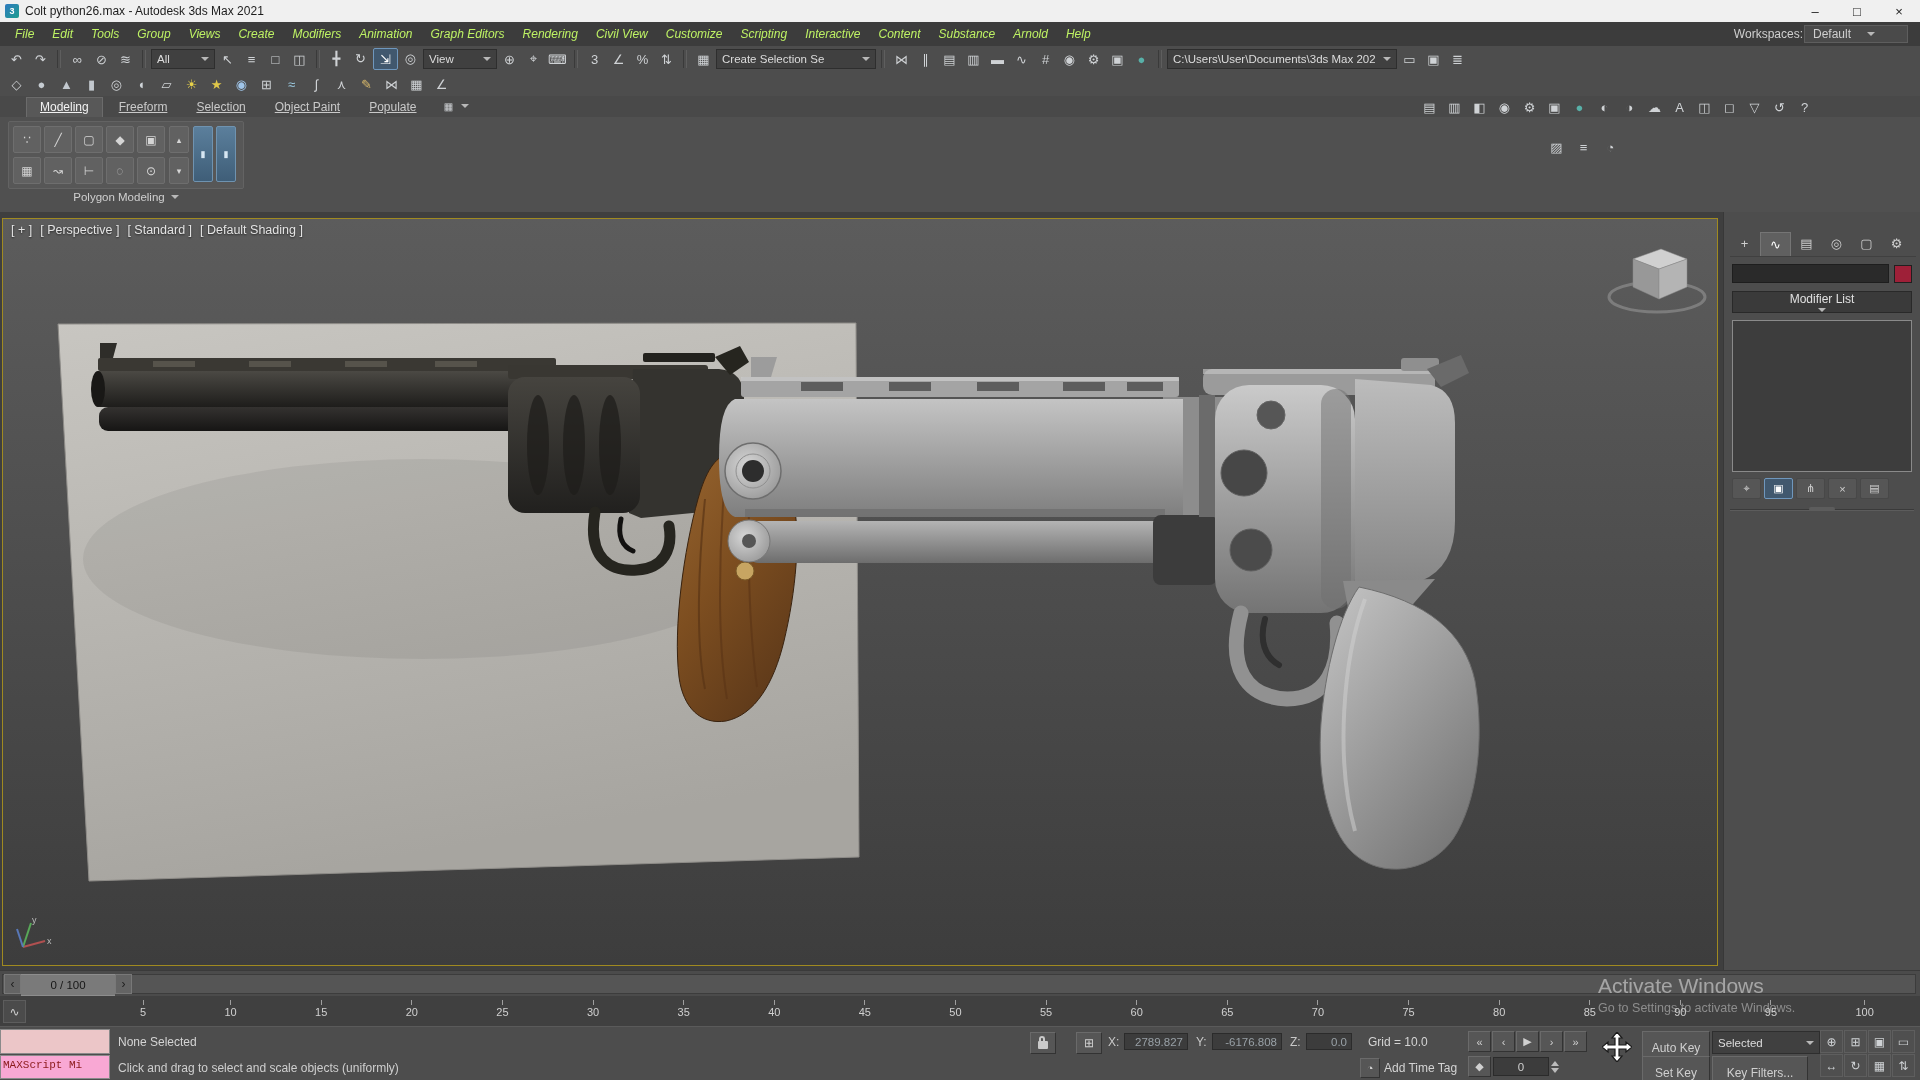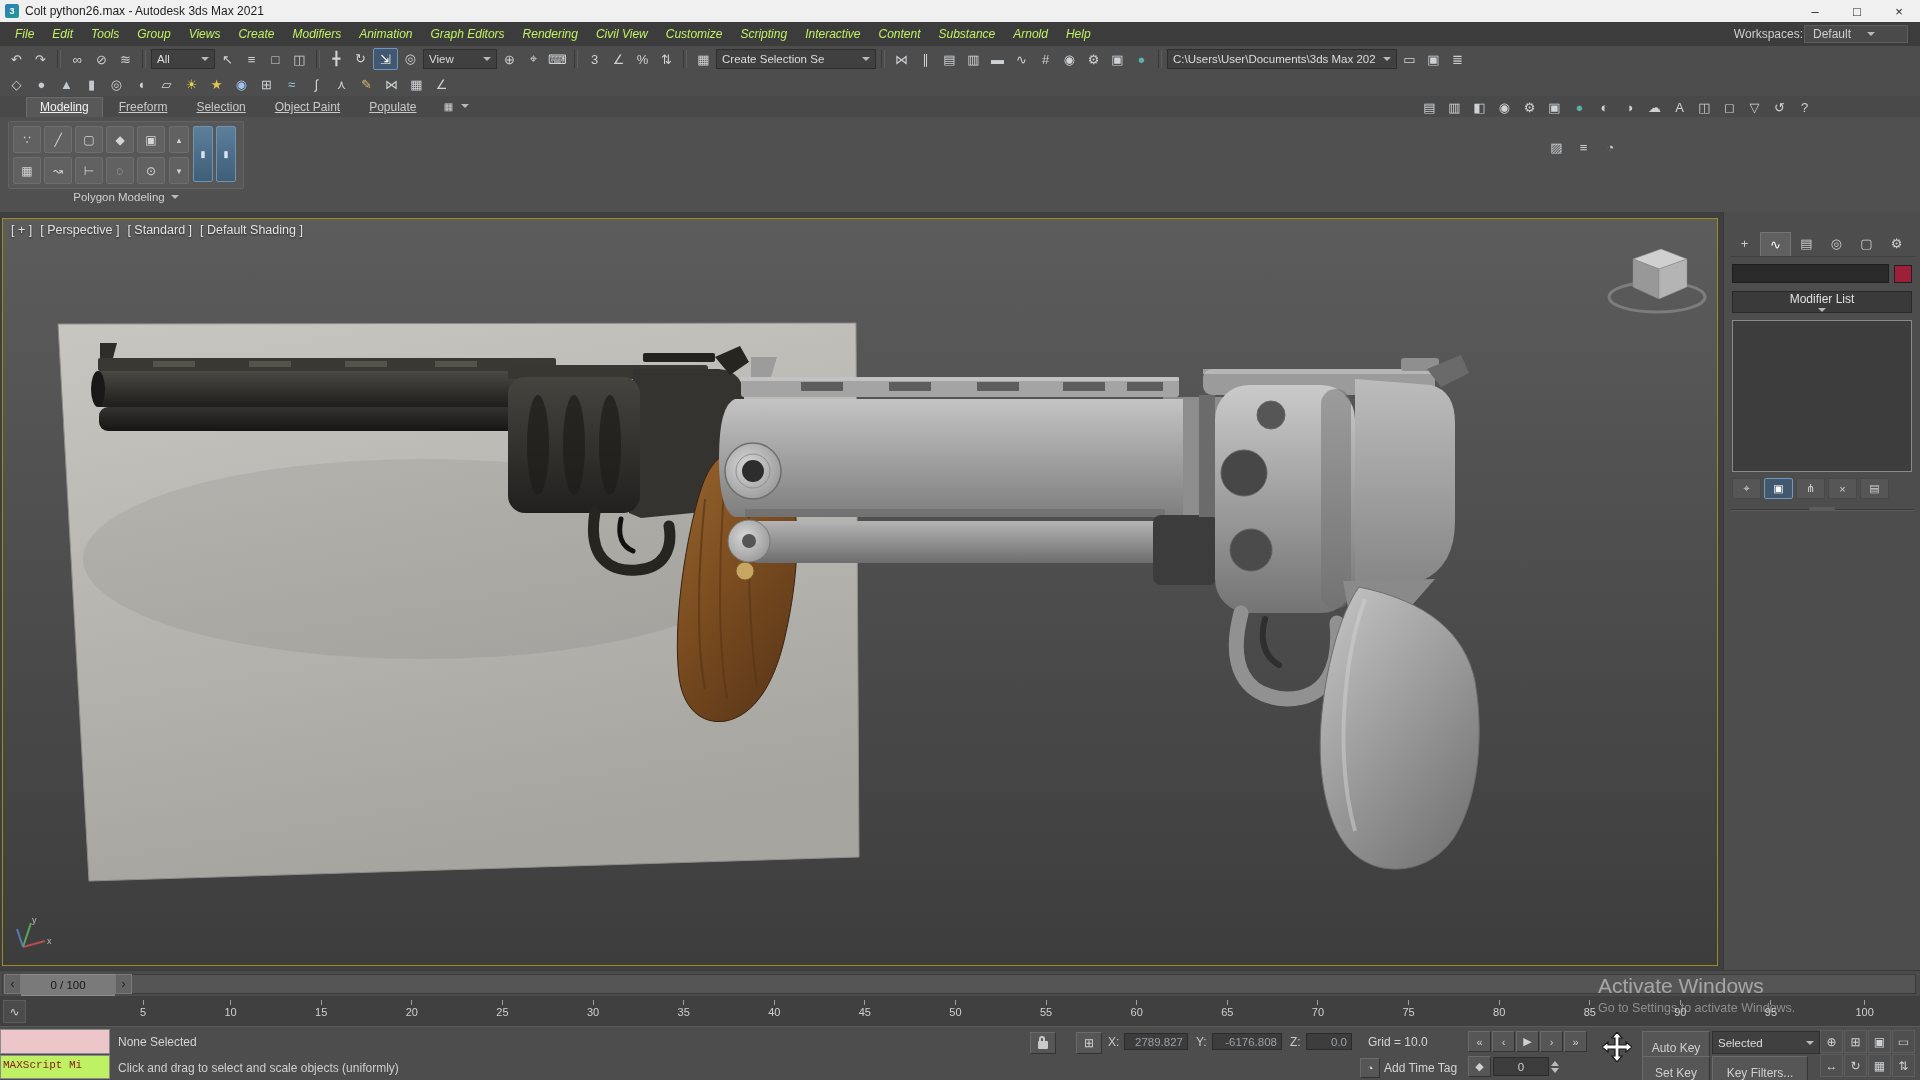--- a/index.html
+++ b/index.html
@@ -92,21 +92,21 @@
   .tb-curve-btn{position:absolute;left:3px;top:4px;width:21px;height:21px;background:#4b4b4b;border:1px solid #5d5d5d;
                 display:flex;align-items:center;justify-content:center;color:#cfcfcf;font-size:12px;}
   .ticks{position:absolute;left:140px;right:46px;top:4px;height:22px;display:flex;justify-content:space-between;}
   .tick{display:flex;flex-direction:column;align-items:center;gap:1px;}
   .tick i{width:1px;height:5px;background:#9f9f9f;}
   .tick span{font-size:11px;color:#d0d0d0;}
 
   
   .statusbar{position:absolute;top:1026px;left:0;right:0;height:54px;background:#4d4d4d;border-top:1px solid #5a5a5a;}
   .mxs-pink{position:absolute;left:0;top:2px;width:110px;height:25px;background:#ecc6c8;border:1px solid #8a8a8a;box-sizing:border-box;}
-  .mxs-white{position:absolute;left:0;top:28px;width:110px;height:24px;background:#bef264;border:1px solid #8a8a8a;box-sizing:border-box;
+  .mxs-white{position:absolute;left:0;top:28px;width:110px;height:24px;background:#f9a8d4;border:1px solid #8a8a8a;box-sizing:border-box;
              font-family:"Liberation Mono",monospace;font-size:11px;color:#8b1a1a;padding:3px 2px;overflow:hidden;white-space:nowrap;}
   .st-abs{position:absolute;}
   .st-text{font-size:12px;color:#d4d4d4;}
   .st-btn{background:#565656;border:1px solid #6a6a6a;border-bottom-color:#333;border-right-color:#333;
           display:flex;align-items:center;justify-content:center;color:#d0d0d0;}
   .xyz-label{font-size:12px;color:#c8c8c8;}
   .xyz-field{background:#3c3c3c;border:1px solid #2b2b2b;color:#98a0a6;font-size:11.5px;height:17px;
              display:flex;align-items:center;justify-content:flex-end;padding:0 4px;box-sizing:border-box;text-align:center;}
   .pb-btn{width:21px;height:19px;font-size:11px;}
   .frame-field{background:#3c3c3c;border:1px solid #2b2b2b;color:#cfcfcf;font-size:11.5px;width:56px;height:19px;

